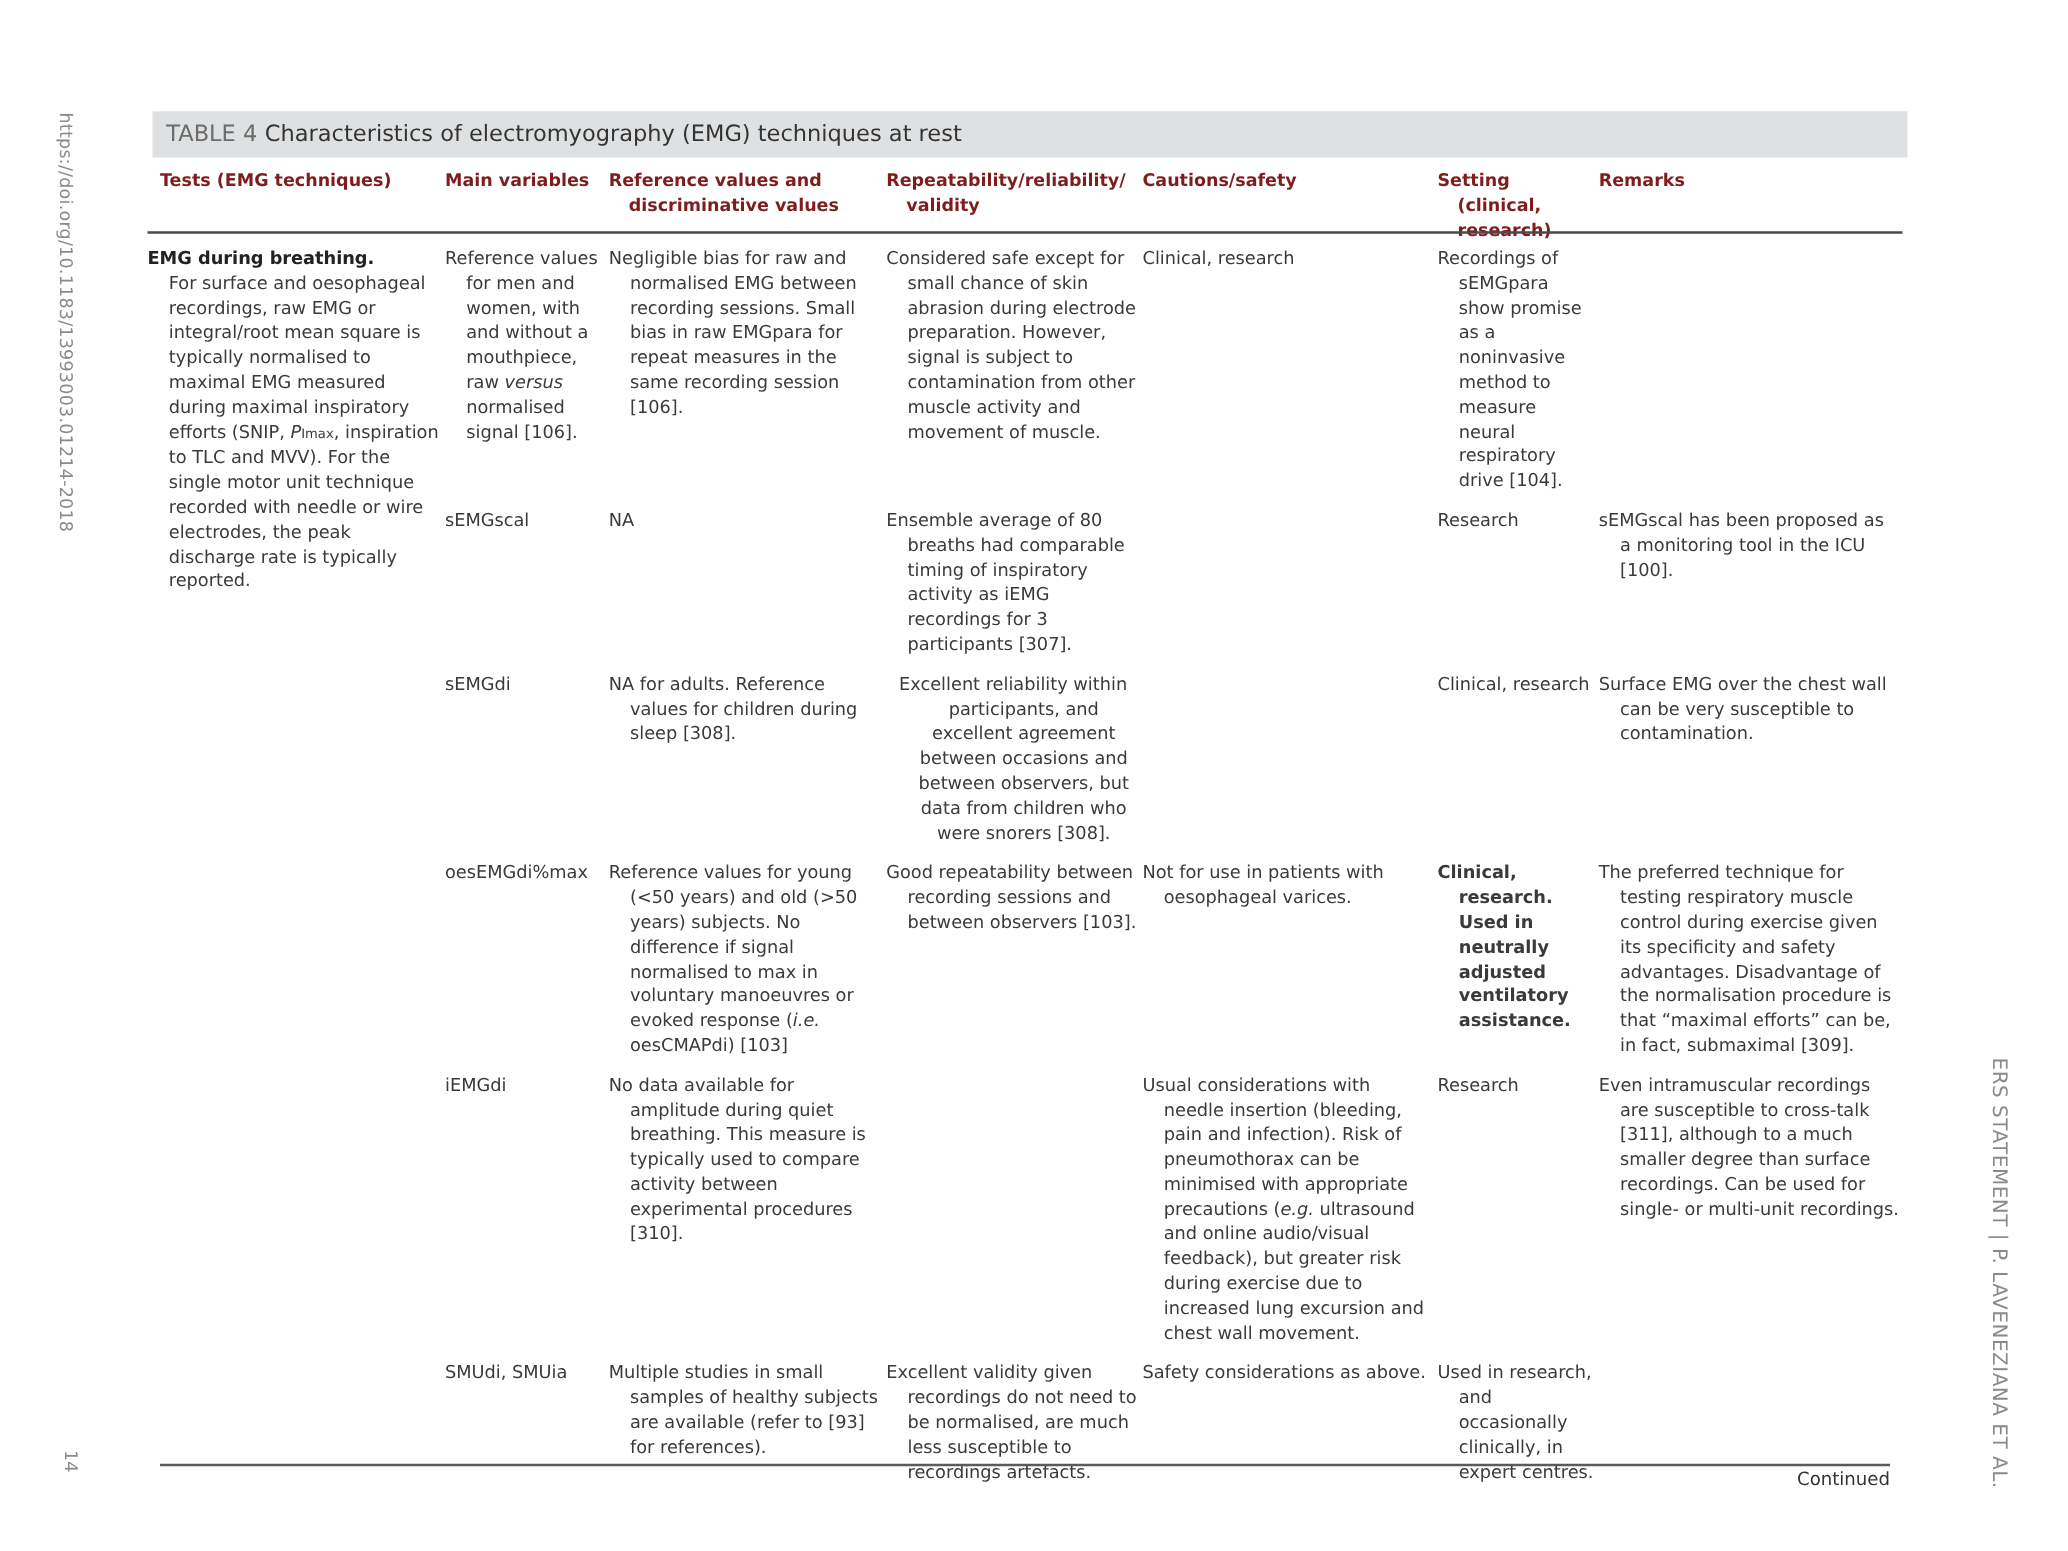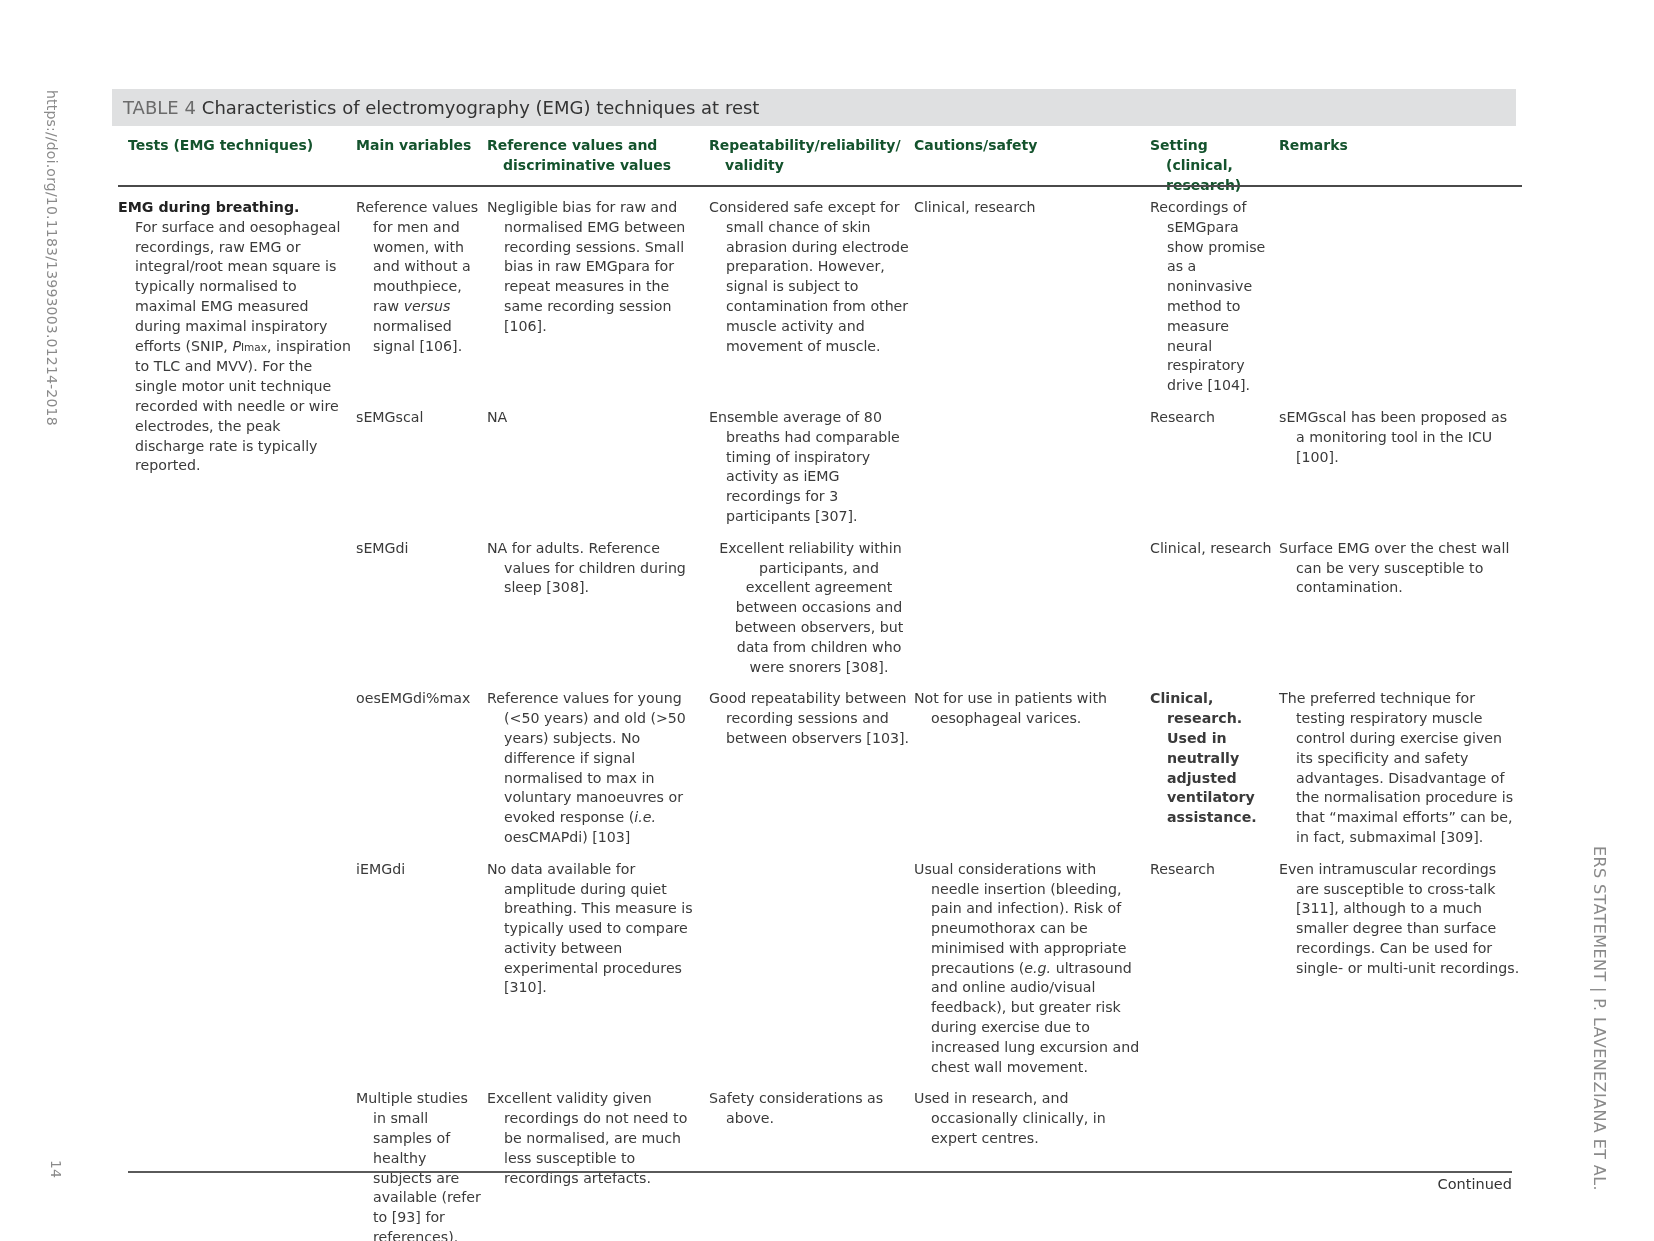--- a/index.html
+++ b/index.html
@@ -13,32 +13,32 @@
   }
   .side-page {
     position: absolute; left: 48px; top: 1160px;
     writing-mode: vertical-rl; font-size: 14px; color: #8a8a8a;
   }
   .side-ers {
     position: absolute; left: 1590px; top: 846px;
     writing-mode: vertical-rl; font-size: 16px; color: #8a8a8a; letter-spacing: 0.4px;
   }
   .title-bar {
-    position: absolute; left: 112px; top: 89px; width: 1404px; height: 37px;
+    position: absolute; left: 122px; top: 89px; width: 1404px; height: 37px;
     background: #dfe0e1; display: flex; align-items: center; padding-left: 11px; box-sizing: border-box;
     font-size: 18px; color: #333;
   }
   .title-bar .tlabel { color: #6b6b6b; margin-right: 6px; }
   .grid {
     position: absolute; left: 118px; width: 1404px;
     display: grid;
     grid-template-columns: 238px 131px 222px 205px 236px 129px 243px;
     font-size: 14.2px; line-height: 19.8px;
   }
-  .header { top: 136px; font-weight: bold; color: #14532d; font-size: 14px; padding-bottom: 6px; }
+  .header { top: 136px; font-weight: bold; color: #7f1d1d; font-size: 14px; padding-bottom: 6px; }
   .header-rule { position: absolute; left: 118px; top: 185px; width: 1404px; height: 1.5px; background: #4a4a4a; }
   .cell { padding-left: 10px; padding-right: 2px; }
   .hang { padding-left: 17px; text-indent: -17px; }
   .hang-h { padding-left: 16px; text-indent: -16px; }
   .body { top: 198px; }
   .group-cell { grid-row: 1 / span 6; }
   .row-pad { padding-bottom: 12px; }
   em, i { font-style: italic; }
   .sub { font-size: 10.5px; }
   .bottom-rule { position: absolute; left: 128px; top: 1171px; width: 1384px; height: 2px; background: #5a5a5a; }
@@ -95,20 +95,21 @@
     <div class="cell hang row-pad" style="grid-column: auto;"><span>Good repeatability between recording sessions and between observers [103].</span></div>
     <div class="cell hang row-pad" style="grid-column: auto;"><span>Not for use in patients with oesophageal varices.</span><em></em><span></span></div>
     <div class="cell hang row-pad" style="grid-column: auto; font-weight: bold;"><span>Clinical, research. Used in neutrally adjusted ventilatory assistance.</span></div>
     <div class="cell hang row-pad" style="grid-column: auto;"><span>The preferred technique for testing respiratory muscle control during exercise given its specificity and safety advantages. Disadvantage of the normalisation procedure is that “maximal efforts” can be, in fact, submaximal [309].</span></div>
     <div class="cell hang row-pad" style="grid-column: 2;"><span>iEMGdi</span></div>
     <div class="cell hang row-pad" style="grid-column: auto;"><span>No data available for amplitude during quiet breathing. This measure is typically used to compare activity between experimental procedures [310].</span><em></em><span></span></div>
     <div class="cell hang row-pad" style="grid-column: auto;"><span></span></div>
     <div class="cell hang row-pad" style="grid-column: auto;"><span>Usual considerations with needle insertion (bleeding, pain and infection). Risk of pneumothorax can be minimised with appropriate precautions (</span><em>e.g.</em><span> ultrasound and online audio/visual feedback), but greater risk during exercise due to increased lung excursion and chest wall movement.</span></div>
     <div class="cell hang row-pad" style="grid-column: auto;"><span>Research</span></div>
     <div class="cell hang row-pad" style="grid-column: auto;"><span>Even intramuscular recordings are susceptible to cross-talk [311], although to a much smaller degree than surface recordings. Can be used for single- or multi-unit recordings.</span></div>
+    <div class="cell hang row-pad" style="grid-column: 2;"><span>SMUdi, SMUia</span></div>
     <div class="cell hang row-pad" style="grid-column: auto;"><span>Multiple studies in small samples of healthy subjects are available (refer to [93] for references).</span><em></em><span></span></div>
     <div class="cell hang row-pad" style="grid-column: auto;"><span>Excellent validity given recordings do not need to be normalised, are much less susceptible to recordings artefacts.</span></div>
     <div class="cell hang row-pad" style="grid-column: auto;"><span>Safety considerations as above.</span><em></em><span></span></div>
     <div class="cell hang row-pad" style="grid-column: auto;"><span>Used in research, and occasionally clinically, in expert centres.</span></div>
   </div>
 
 <div class="bottom-rule"></div>
 <div class="continued">Continued</div>
 
 </body></html>

